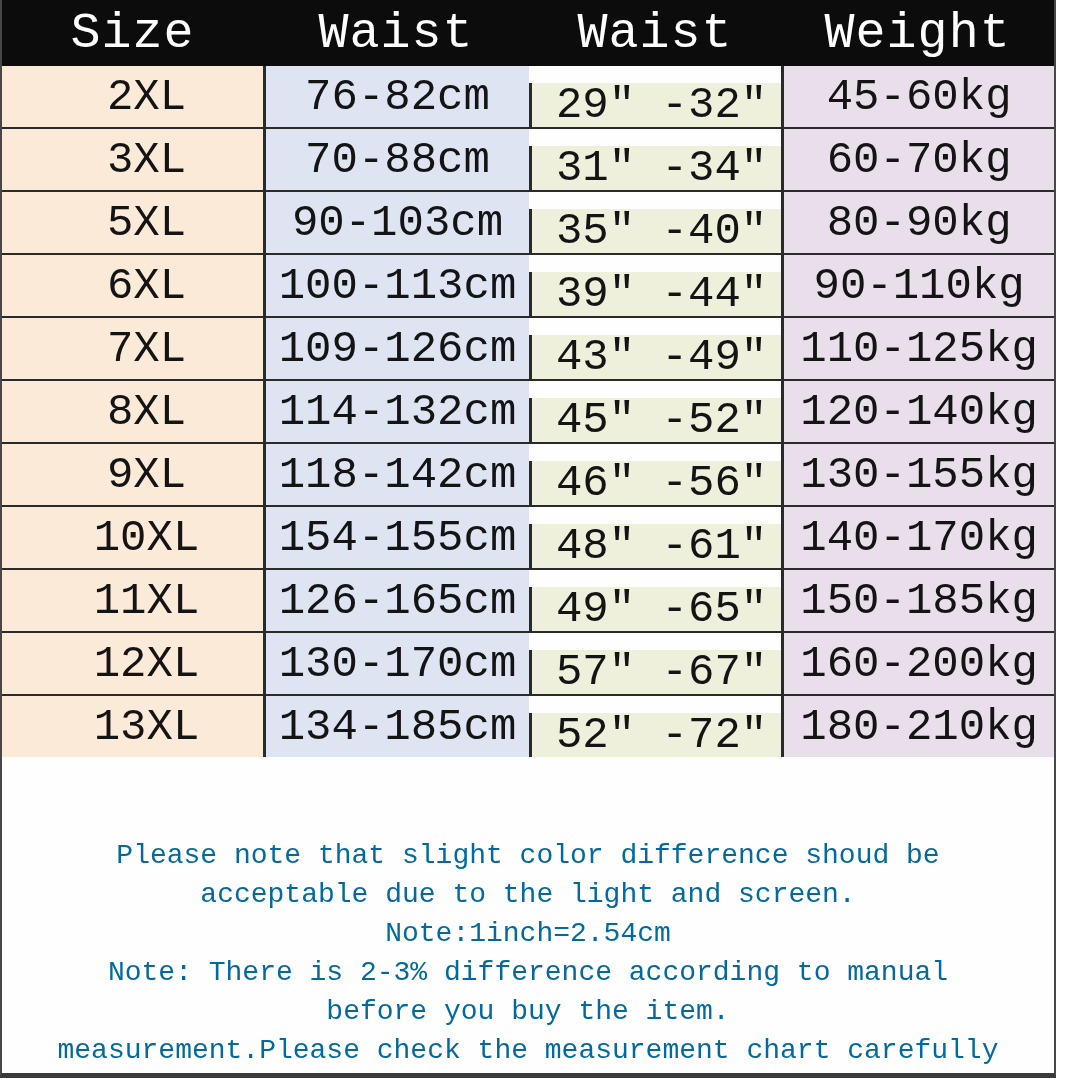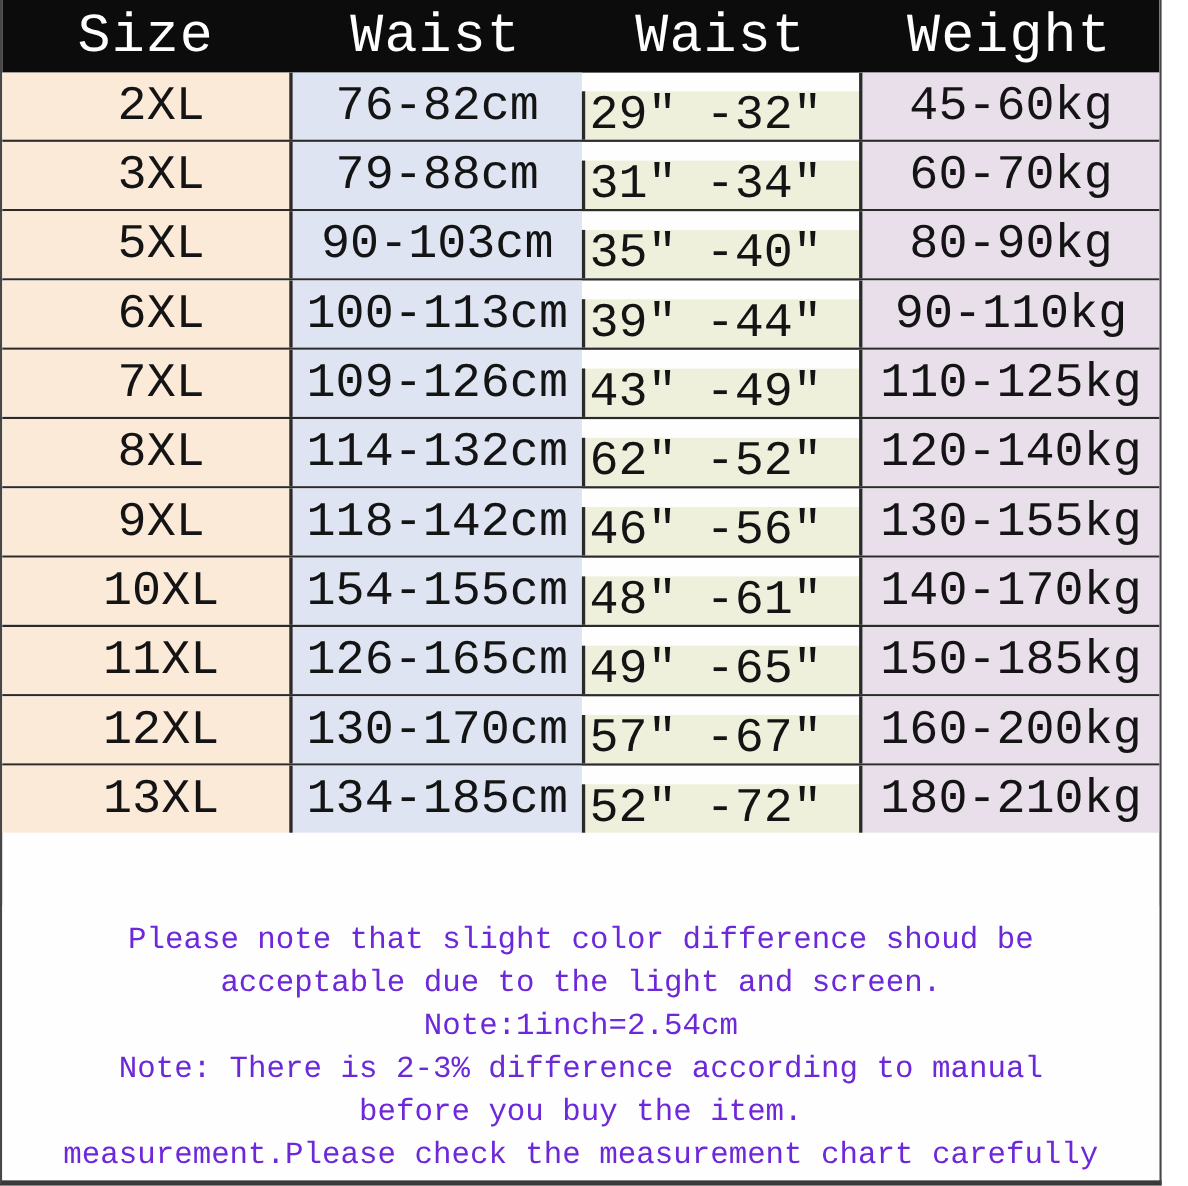--- a/index.html
+++ b/index.html
@@ -51,34 +51,34 @@
     justify-content: center;
     font-size: 44px;
     border-left: 3px solid var(--border, #2a2a2a);
     box-sizing: border-box;
     white-space: nowrap;
     overflow: hidden;
     line-height: 1;
   }
   .tcell.c0 { border-left: none; background: var(--col0, #fcead9); padding-left: 28px; }
   .tcell.c1 { background: var(--col1, #dee4f2); }
-  .tcell.c2 { background: var(--col2, #eef0dc); justify-content: flex-start; padding-left: 4px; margin-top: 17px; }
+  .tcell.c2 { background: var(--col2, #eef0dc); justify-content: flex-start; padding-left: 24px; margin-top: 17px; }
   .tcell.c3 { background: var(--col3, #e8dfeb); }
   .notes {
     box-sizing: border-box;
     height: 250px;
     padding-top: 13px;
     background: var(--notes-bg, #fefefe);
   }
   .note-line {
     text-align: center;
     font-size: 28px;
     line-height: 39px;
     white-space: pre;
-    color: #6d28d9;
+    color: #0369a1;
   }
 </style>
 </head>
 <body>
 
 <div class="sheet" style="--header-bg: #0c0c0c; --header-text: #ffffff; --col0: #fcead9; --col1: #dee4f2; --col2: #eef0dc; --col3: #e8dfeb; --border: #2a2a2a; --notes-bg: #fefefe;">
   <div class="hdr" id="hdrRow">
       <div class="hcell">Size</div>
       <div class="hcell">Waist</div>
       <div class="hcell">Waist</div>
@@ -86,21 +86,21 @@
     </div>
   <div class="tbody" id="tbodyEl">
       <div class="trow">
         <div class="tcell c0">2XL</div>
         <div class="tcell c1">76-82cm</div>
         <div class="tcell c2">29″ -32″</div>
         <div class="tcell c3">45-60kg</div>
       </div>
       <div class="trow">
         <div class="tcell c0">3XL</div>
-        <div class="tcell c1">79-88cm</div>
+        <div class="tcell c1">70-88cm</div>
         <div class="tcell c2">31″ -34″</div>
         <div class="tcell c3">60-70kg</div>
       </div>
       <div class="trow">
         <div class="tcell c0">5XL</div>
         <div class="tcell c1">90-103cm</div>
         <div class="tcell c2">35″ -40″</div>
         <div class="tcell c3">80-90kg</div>
       </div>
       <div class="trow">
@@ -111,21 +111,21 @@
       </div>
       <div class="trow">
         <div class="tcell c0">7XL</div>
         <div class="tcell c1">109-126cm</div>
         <div class="tcell c2">43″ -49″</div>
         <div class="tcell c3">110-125kg</div>
       </div>
       <div class="trow">
         <div class="tcell c0">8XL</div>
         <div class="tcell c1">114-132cm</div>
-        <div class="tcell c2">62″ -52″</div>
+        <div class="tcell c2">45″ -52″</div>
         <div class="tcell c3">120-140kg</div>
       </div>
       <div class="trow">
         <div class="tcell c0">9XL</div>
         <div class="tcell c1">118-142cm</div>
         <div class="tcell c2">46″ -56″</div>
         <div class="tcell c3">130-155kg</div>
       </div>
       <div class="trow">
         <div class="tcell c0">10XL</div>

